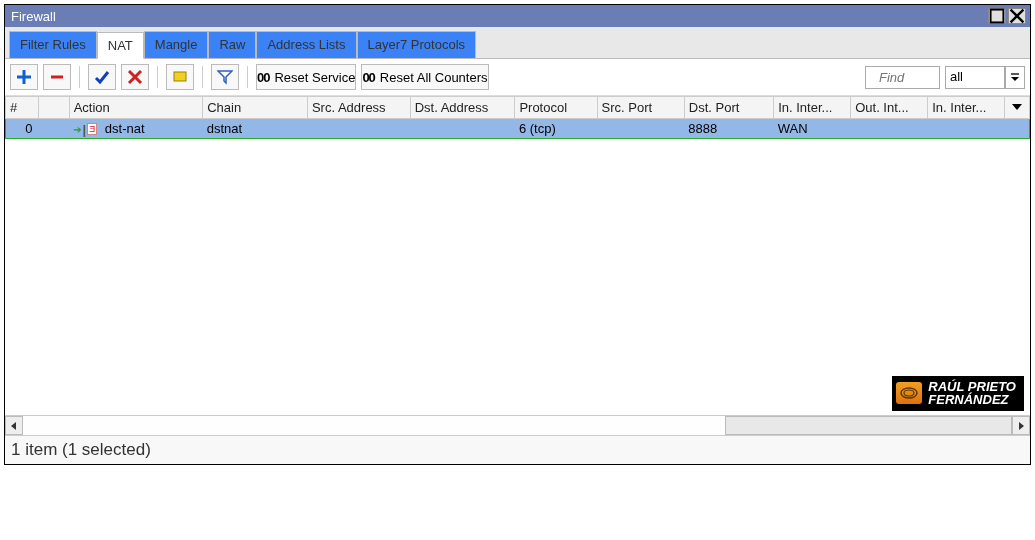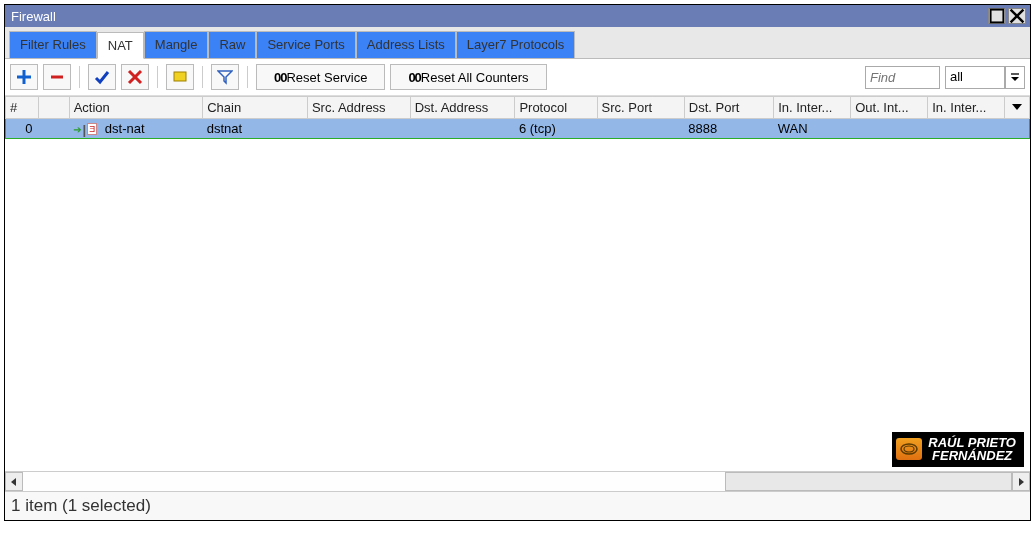--- a/index.html
+++ b/index.html
@@ -1,30 +1,30 @@
 <!DOCTYPE html>
 <html><head>
 <meta charset="utf-8">
 <style>
   * { box-sizing: border-box; font-family: Arial, sans-serif; font-size: 13px; }
   body { margin: 0; padding: 4px; background: #fff; }
-  .window { width: 1027px; height: 517px; border: 1px solid #000; background: #fff; display: flex; flex-direction: column; }
+  .window { width: 1027px; height: 461px; border: 1px solid #000; background: #fff; display: flex; flex-direction: column; }
   .titlebar { background: #6a7db5; color: #fff; padding: 2px 4px; display: flex; align-items: center; height: 22px; }
   .titlebar .title { flex: 1; padding-left: 2px; }
   .titlebar .winbtn { width: 18px; height: 16px; background: #e0e0e0; border: 1px solid #888; margin-left: 2px; display: flex; align-items: center; justify-content: center; color: #000; font-weight: bold; font-size: 11px; cursor: pointer;}
   .tabs { display: flex; background: #e8e8e8; border-bottom: 1px solid #bbb; padding: 4px 4px 0 4px; gap: 0; }
   .tab { padding: 5px 10px; background: #3b82f6; border: 1px solid #bbb; border-bottom: none; margin-right: 0; cursor: pointer; color: #333;}
   .tab.active { background: #fff; font-weight: normal; position: relative; top: 1px; border-bottom: 1px solid #fff; }
   .toolbar { display: flex; align-items: center; padding: 5px 5px; gap: 5px; border-bottom: 1px solid #ddd; }
   .tbtn { width: 28px; height: 26px; border: 1px solid #bbb; background: #f8f8f8; display: flex; align-items: center; justify-content: center; cursor: pointer;}
   .tbtn svg { width:16px; height:16px; }
-  .tbtn.text { width: auto; padding: 0 17px; font-size: 13px; text-align: center; }
+  .tbtn.text { width: auto; padding: 0 0; gap: 5px; font-size: 13px; text-align: center; }
   .sep { width: 1px; height: 22px; background: #ccc; margin: 0 3px;}
   .spacer { flex: 1; }
-  .find { width: 75px; height: 23px; border: 1px solid #aaa; padding: 2px 4px; color: #aaa; font-style: italic;}
+  .find { width: 75px; height: 23px; border: 1px solid #aaa; padding: 2px 13px; color: #aaa; font-style: italic;}
   .all-box { display:flex; align-items:stretch; }
   .all { width: 60px; height: 23px; border: 1px solid #aaa; padding: 2px 4px; background:#fff;}
   .all-drop { width: 20px; height:23px; border:1px solid #aaa; background:#fff; display:flex; align-items:center; justify-content:center; cursor:pointer;}
   .table-wrap { flex: 1; background: #fff; position: relative; overflow: hidden;}
   table { border-collapse: collapse; width: 100%; table-layout: fixed; }
   thead th { background: #f4f4f4; border: 1px solid #ccc; text-align: left; padding: 3px 4px; font-weight: normal; color: #222; overflow: hidden; white-space: nowrap; text-overflow: ellipsis;}
   thead th.last { text-align:center; }
   tbody td { border: 1px solid #c0d8f0; padding: 1px 4px; height: 20px; overflow: hidden; white-space: nowrap;}
   tbody tr.selected { background: #93b8e8; }
   tbody tr.selected td { border: none; border-top: 1px solid #2aae2a; border-bottom: 1px solid #2aae2a;}
@@ -33,21 +33,21 @@
   td.num { text-align: right; padding-right: 6px;}
   .nat-icon { display:inline-flex; align-items:center; gap:1px; margin-right:4px;}
   .nat-icon .g { color:#2a9d2a; font-size:10px;}
   .nat-icon .b { color:#555; font-weight:bold; }
   .nat-icon .r { background:#fff; color:#c22; font-size:9px; padding:0 1px; border:1px solid #c88;}
   .scroll-h { height: 20px; background: #f0f0f0; border-top: 1px solid #ccc; display: flex; align-items: stretch; }
   .scroll-arrow { width: 18px; border: 1px solid #bbb; background: #eee; display: flex; justify-content: center; align-items: center; cursor: pointer;}
   .scroll-track { flex: 1; background: #fefefe; position: relative;}
   .scroll-thumb { position: absolute; right: 0; top: 0; bottom: 0; width: 29%; background: #e8e8e8; border: 1px solid #bbb;}
   .status { border-top: 1px solid #ccc; padding: 4px 6px; background: #f8f8f8; color: #333; font-size: 17px;}
-  .watermark { position: absolute; right: 6px; bottom: 4px; background: #000; color: #fff; padding: 4px 8px 4px 4px; font-weight: bold; font-style: italic; font-size: 12px; display:flex; align-items:center; gap:6px;text-align:center;}
+  .watermark { position: absolute; right: 6px; bottom: 4px; background: #000; color: #fff; padding: 4px 8px 4px 4px; font-weight: bold; font-style: italic; font-size: 12px; display:flex; align-items:center; gap:6px;}
   .watermark .icon { width:26px; height:22px; background: linear-gradient(#f0a020,#e07010); border-radius:3px; display:flex; align-items:center; justify-content:center;}
   .wm-lines { line-height: 1.05;}
 </style>
 </head>
 <body>
 
 <div class="window">
 
   <div class="titlebar">
     <span class="title">Firewall</span>
@@ -62,21 +62,20 @@
           <line x1="9" y1="1" x2="1" y2="9" stroke="#000" stroke-width="1.5"></line>
         </svg>
     </div>
   </div>
 
   <div class="tabs">
     <div class="tab">Filter Rules</div>
     <div class="tab active">NAT</div>
     <div class="tab">Mangle</div>
     <div class="tab">Raw</div>
-    <div class="tab">Service Ports</div>
     <div class="tab">Address Lists</div>
     <div class="tab">Layer7 Protocols</div>
   </div>
 
   <div class="toolbar">
     <div class="tbtn">
       <svg viewBox="0 0 16 16">
           <rect x="6.5" y="1" width="3" height="14" fill="#1060d0"></rect>
           <rect x="1" y="6.5" width="14" height="3" fill="#1060d0"></rect>
         </svg>

